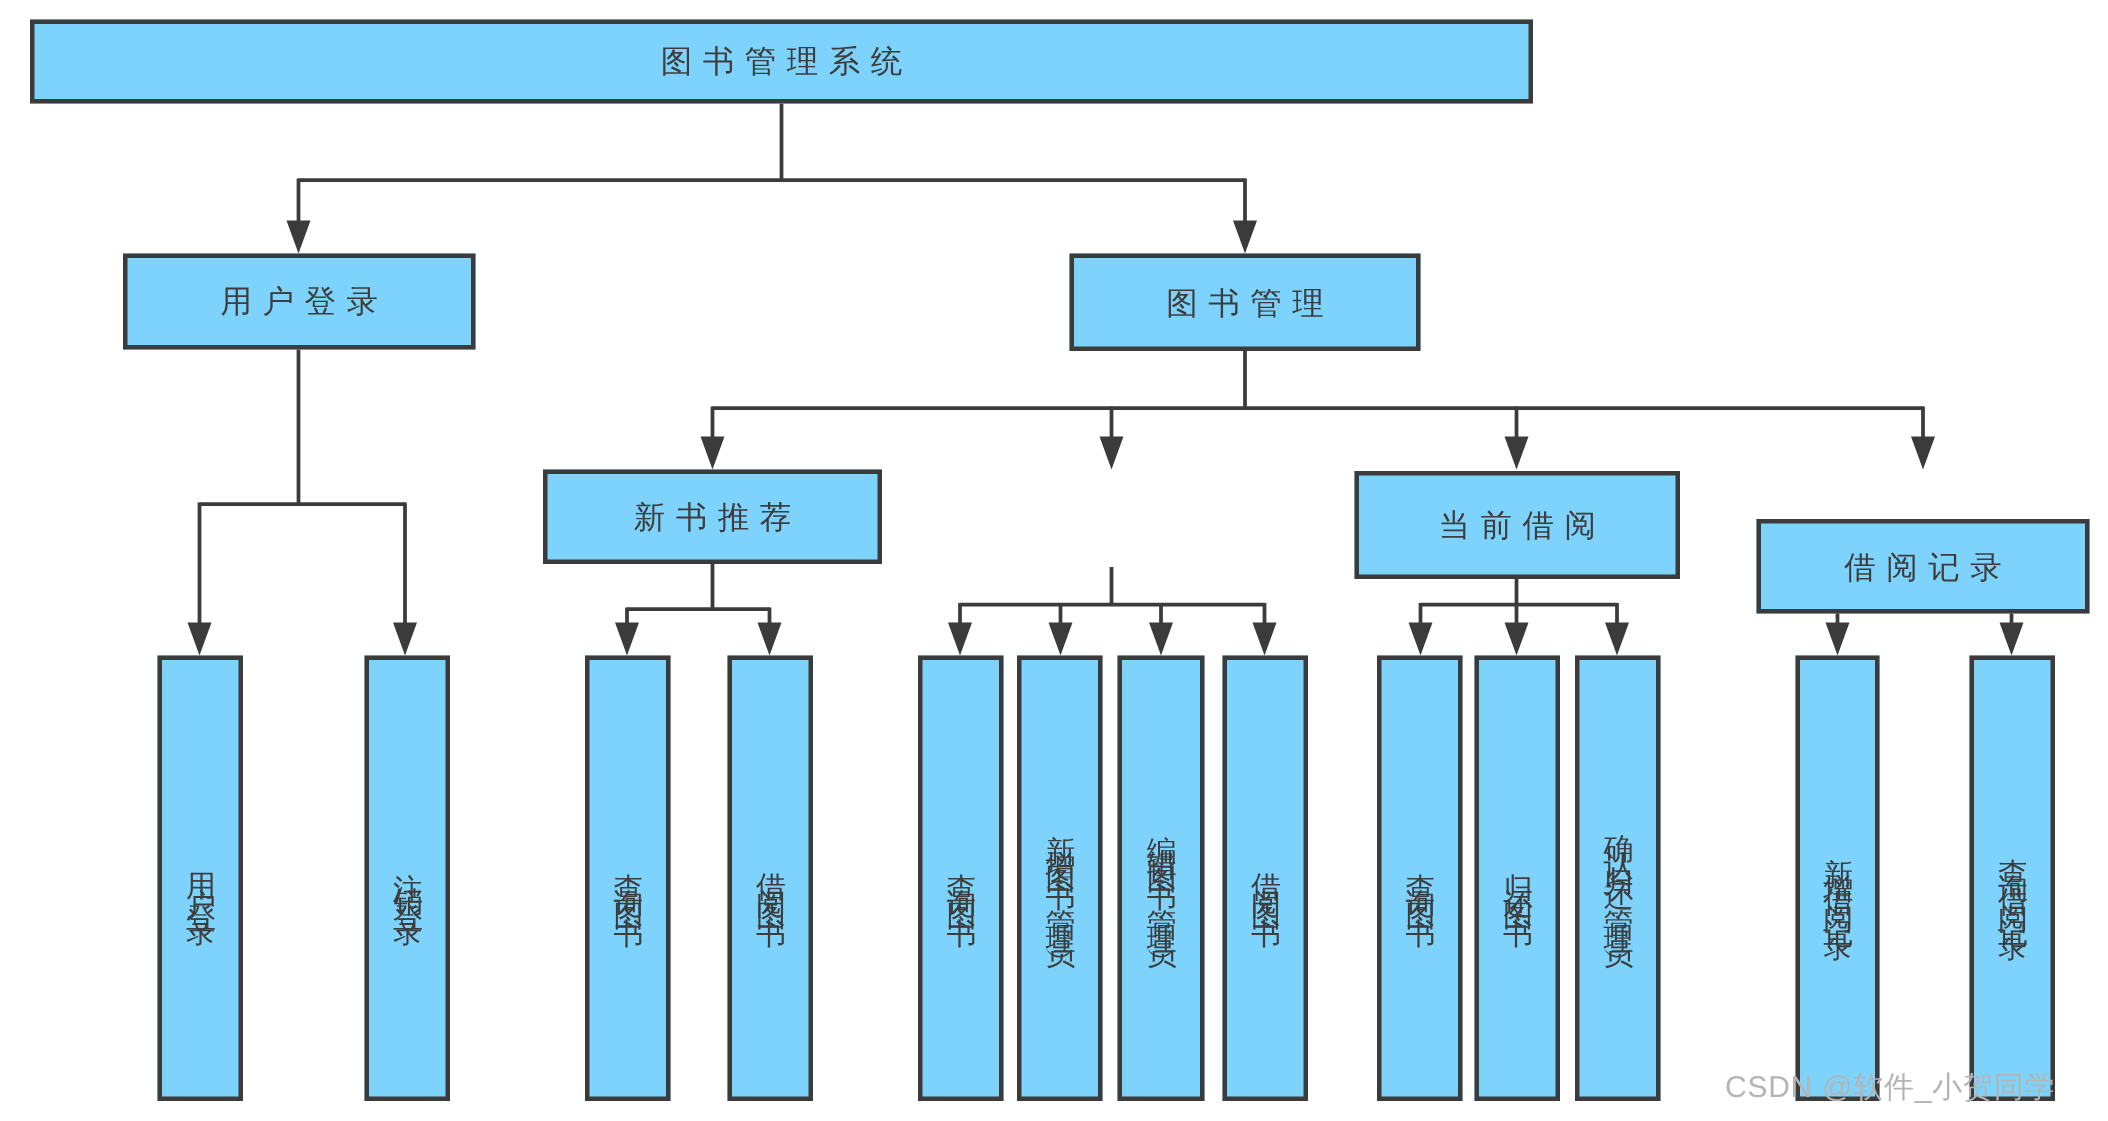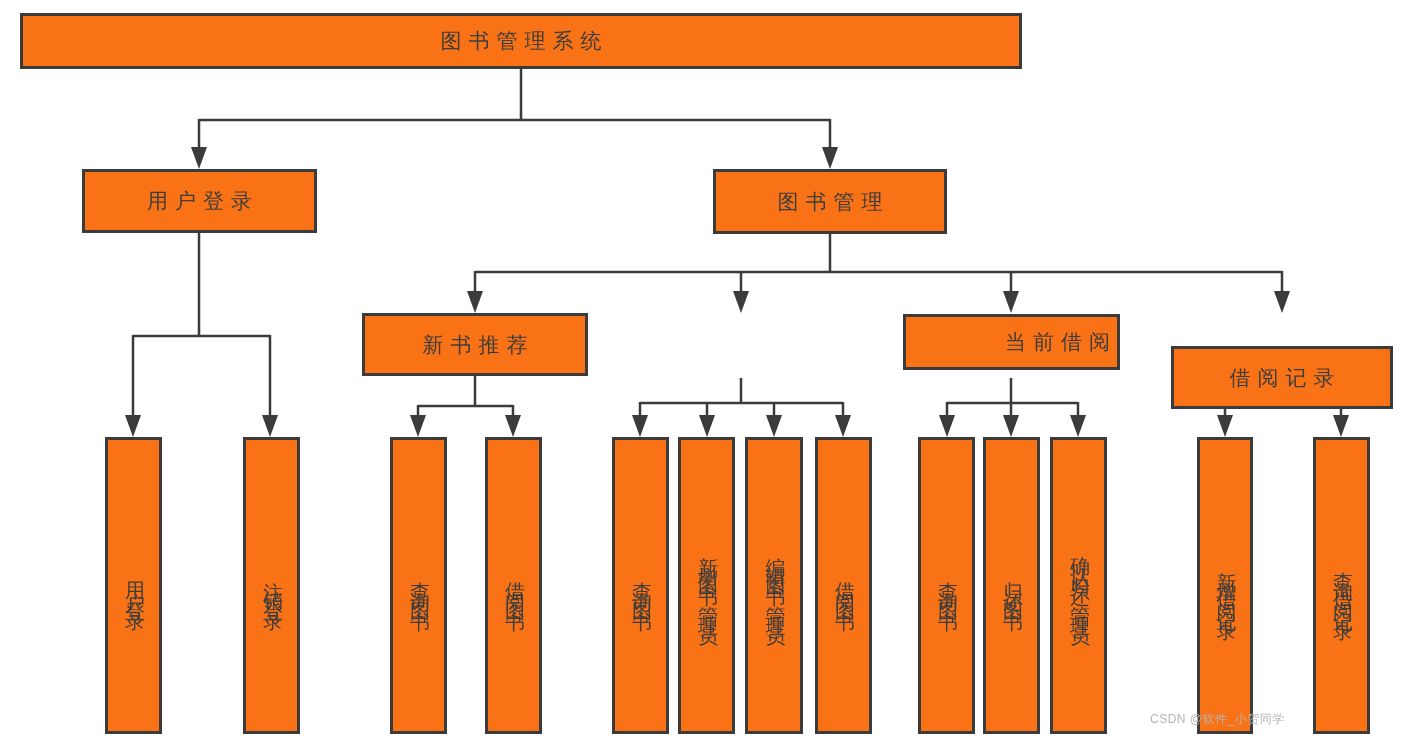--- a/index.html
+++ b/index.html
@@ -16,45 +16,44 @@
     font-family:"Liberation Sans",sans-serif;
     overflow:hidden;
   }
   .connectors{position:absolute;left:0;top:0;width:1405px;height:747px;}
   .connectors line{stroke:var(--line);stroke-width:2.5;}
   .connectors polygon{fill:var(--line);stroke:none;}
   .box{
     position:absolute;
     box-sizing:border-box;
     border:3px solid var(--line);
-    background:#f97316;
+    background:#7dd3fc;
     display:flex;align-items:center;justify-content:center;
     color:var(--text);
-    font-family:Liberation Mono, monospace;
   }
   .hlabel{
     font-size:21px;
     letter-spacing:7px;
     text-indent:7px;
     white-space:nowrap;
     color:var(--text);
   }
   .leaf{padding:2px 0;}
   .vlabel{
     writing-mode:vertical-rl;
     font-size:20px;
     letter-spacing:10px;
     line-height:1;
     color:var(--text);
     white-space:nowrap;
   }
   .watermark{
     position:absolute;
     left:1150px;top:711px;
-    font-size:12px;
+    font-size:20px;
     letter-spacing:0.5px;
     color:var(--watermark);
     white-space:nowrap;
     z-index:5;
   }
 </style>
 </head>
 <body>
 
 <div class="stage">
@@ -128,21 +127,21 @@
   <div class="box" style="left:82px;top:169px;width:235px;height:64px;">
     <span class="hlabel">用户登录</span>
   </div>
   <div class="box" style="left:362px;top:313px;width:226px;height:63px;">
     <span class="hlabel">新书推荐</span>
   </div>
 
   <div class="box" style="left:713px;top:169px;width:234px;height:65px;">
     <span class="hlabel">图书管理</span>
   </div>
-  <div class="box" style="left:903px;top:314px;width:217px;height:56px;justify-content:flex-end;">
+  <div class="box" style="left:903px;top:314px;width:217px;height:72px;">
     <span class="hlabel">当前借阅</span>
   </div>
   <div class="box" style="left:1171px;top:313px;width:222px;height:63px;margin-top:33px;">
     <span class="hlabel">借阅记录</span>
   </div>
 
   <div class="box leaf" style="left:105px;top:437px;width:57px;height:297px;">
     <span class="vlabel">用户登录</span>
   </div>
   <div class="box leaf" style="left:243px;top:437px;width:57px;height:297px;">

